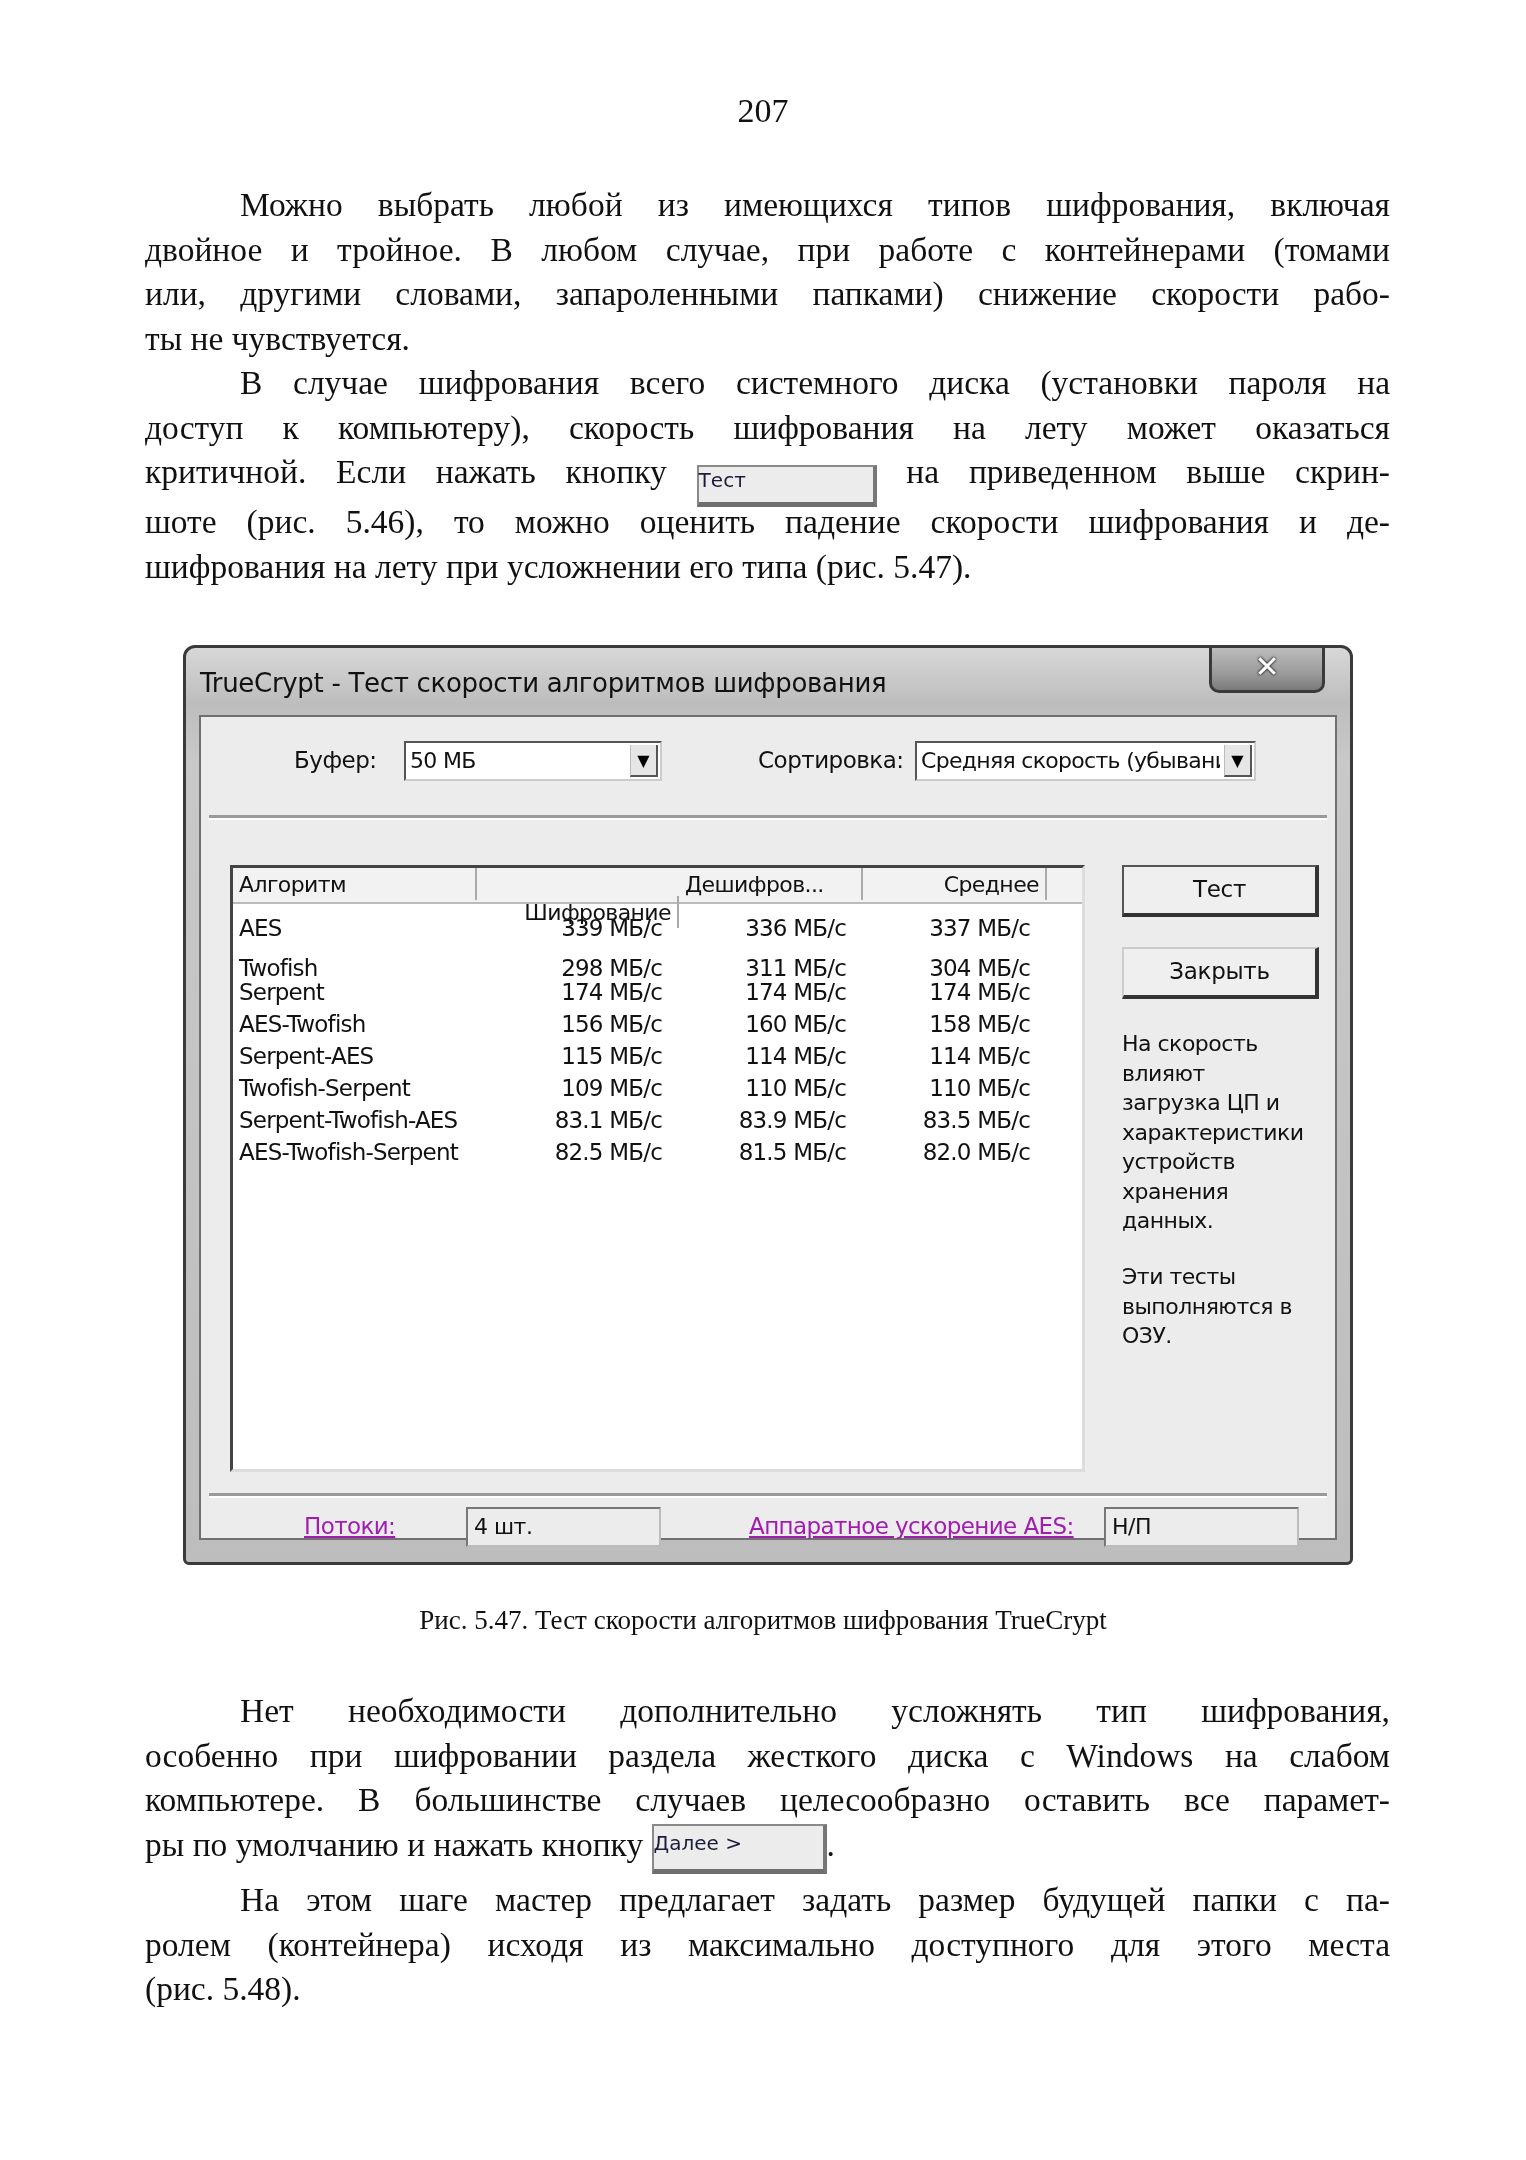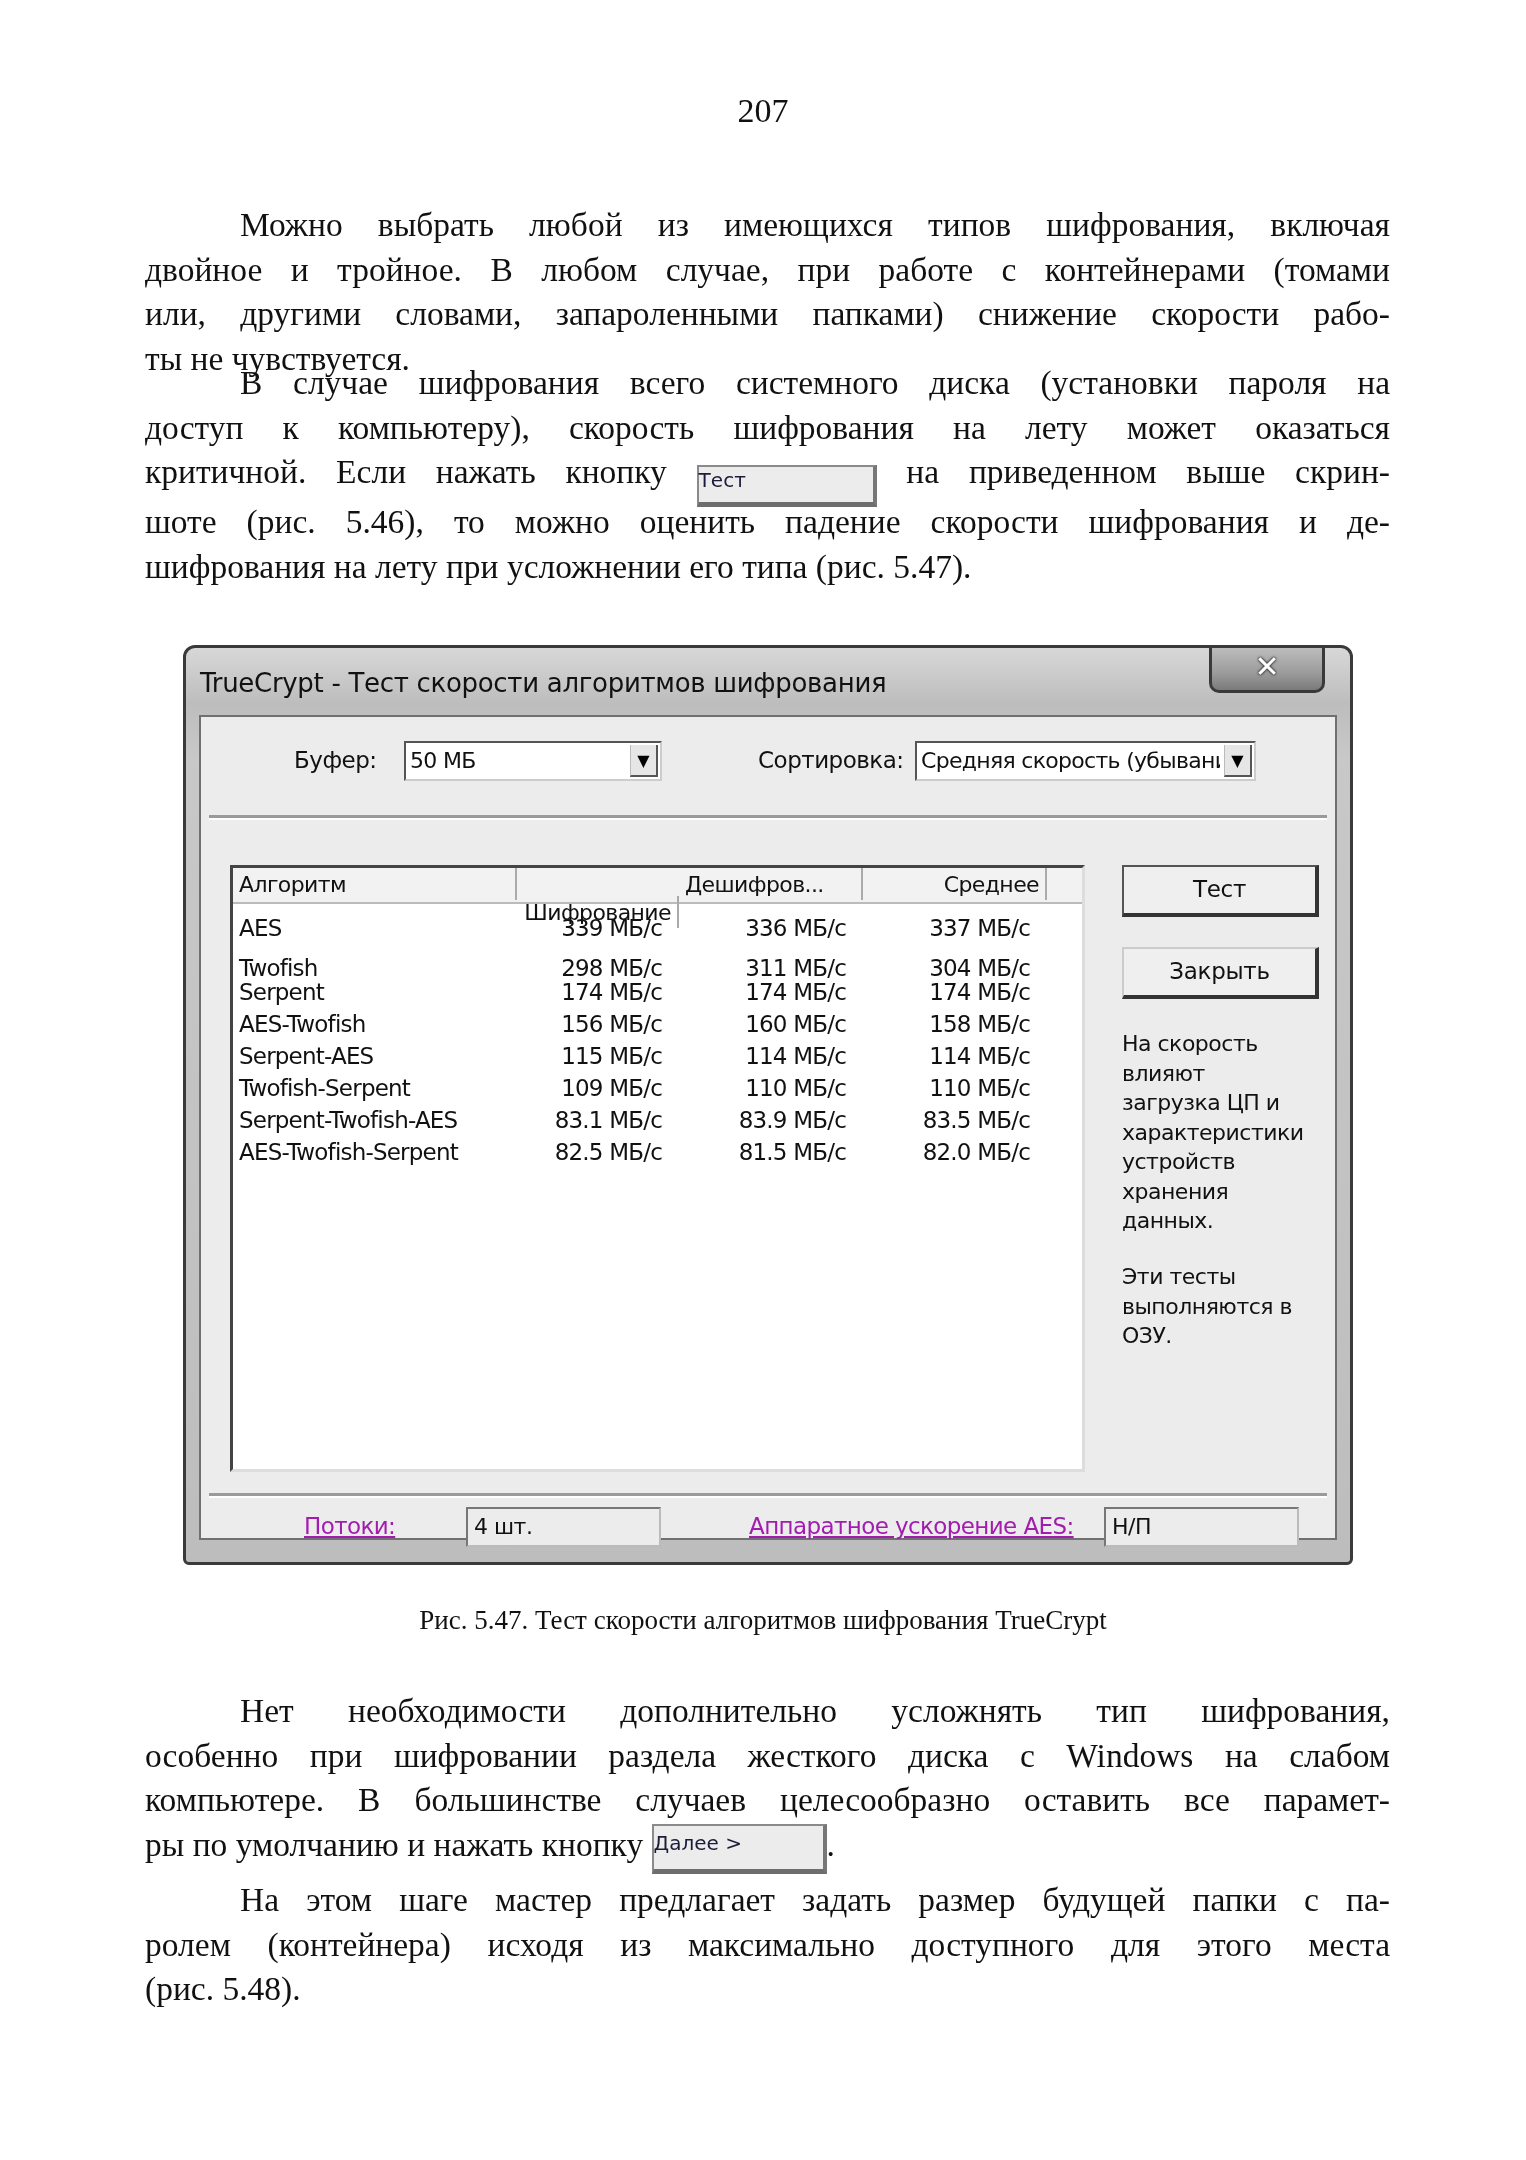--- a/index.html
+++ b/index.html
@@ -56,21 +56,21 @@
   .footer-field { position:absolute; height:40px; background:#ececec; border:2px solid #bbb; border-left-color:#777;
     border-top-color:#777; box-sizing:border-box; font-size:22px; line-height:36px; padding-left:6px; letter-spacing:-0.5px; }
 
   .caption { position:absolute; top:1605px; left:0; width:1526px; text-align:center; font-size:27px; }
 </style>
 </head>
 <body>
 
 <div class="page-number serif">207</div>
 
-<div class="para serif" style="top:183px;margin-top:20px;">
+<div class="para serif" style="top:183px;">
   <span class="line" style="padding-left:95px;">Можно выбрать любой из имеющихся типов шифрования, включая</span>
   <span class="line">двойное и тройное. В любом случае, при работе с контейнерами (томами</span>
   <span class="line">или, другими словами, запароленными папками) снижение скорости рабо-</span>
   <span class="line last">ты не чувствуется.</span>
 </div>
 
 <div class="para serif" style="top:361px;">
   <span class="line" style="padding-left:95px;">В случае шифрования всего системного диска (установки пароля на</span>
   <span class="line">доступ к компьютеру), скорость шифрования на лету может оказаться</span>
   <span class="line" style="height:50px;">
@@ -95,21 +95,21 @@
     </div>
     <span class="label" style="left:557px;top:30px;">Сортировка:</span>
     <div class="combo" style="left:714px;top:24px;width:341px;">
       <span class="val" style="right:34px;">Средняя скорость (убывание</span>
       <span class="arrow">▼</span>
     </div>
     <div class="sep" style="top:98px;"></div>
 
     <div class="listview">
       <div class="lv-header">
-        <div class="lv-col" style="left:0;width:284px;">Алгоритм</div>
+        <div class="lv-col" style="left:0;width:244px;">Алгоритм</div>
         <div class="lv-col" style="left:260px;width:186px;text-align:right;margin-top:28px;">Шифрование</div>
         <div class="lv-col" style="left:446px;width:184px;">Дешифров...</div>
         <div class="lv-col" style="left:630px;width:184px;text-align:right;">Среднее</div>
       </div>
       <div class="lv-row" style="top:44px;">
         <span class="c0">AES</span>
         <span class="c1">339 МБ/с</span>
         <span class="c2">336 МБ/с</span>
         <span class="c3">337 МБ/с</span>
       </div>

